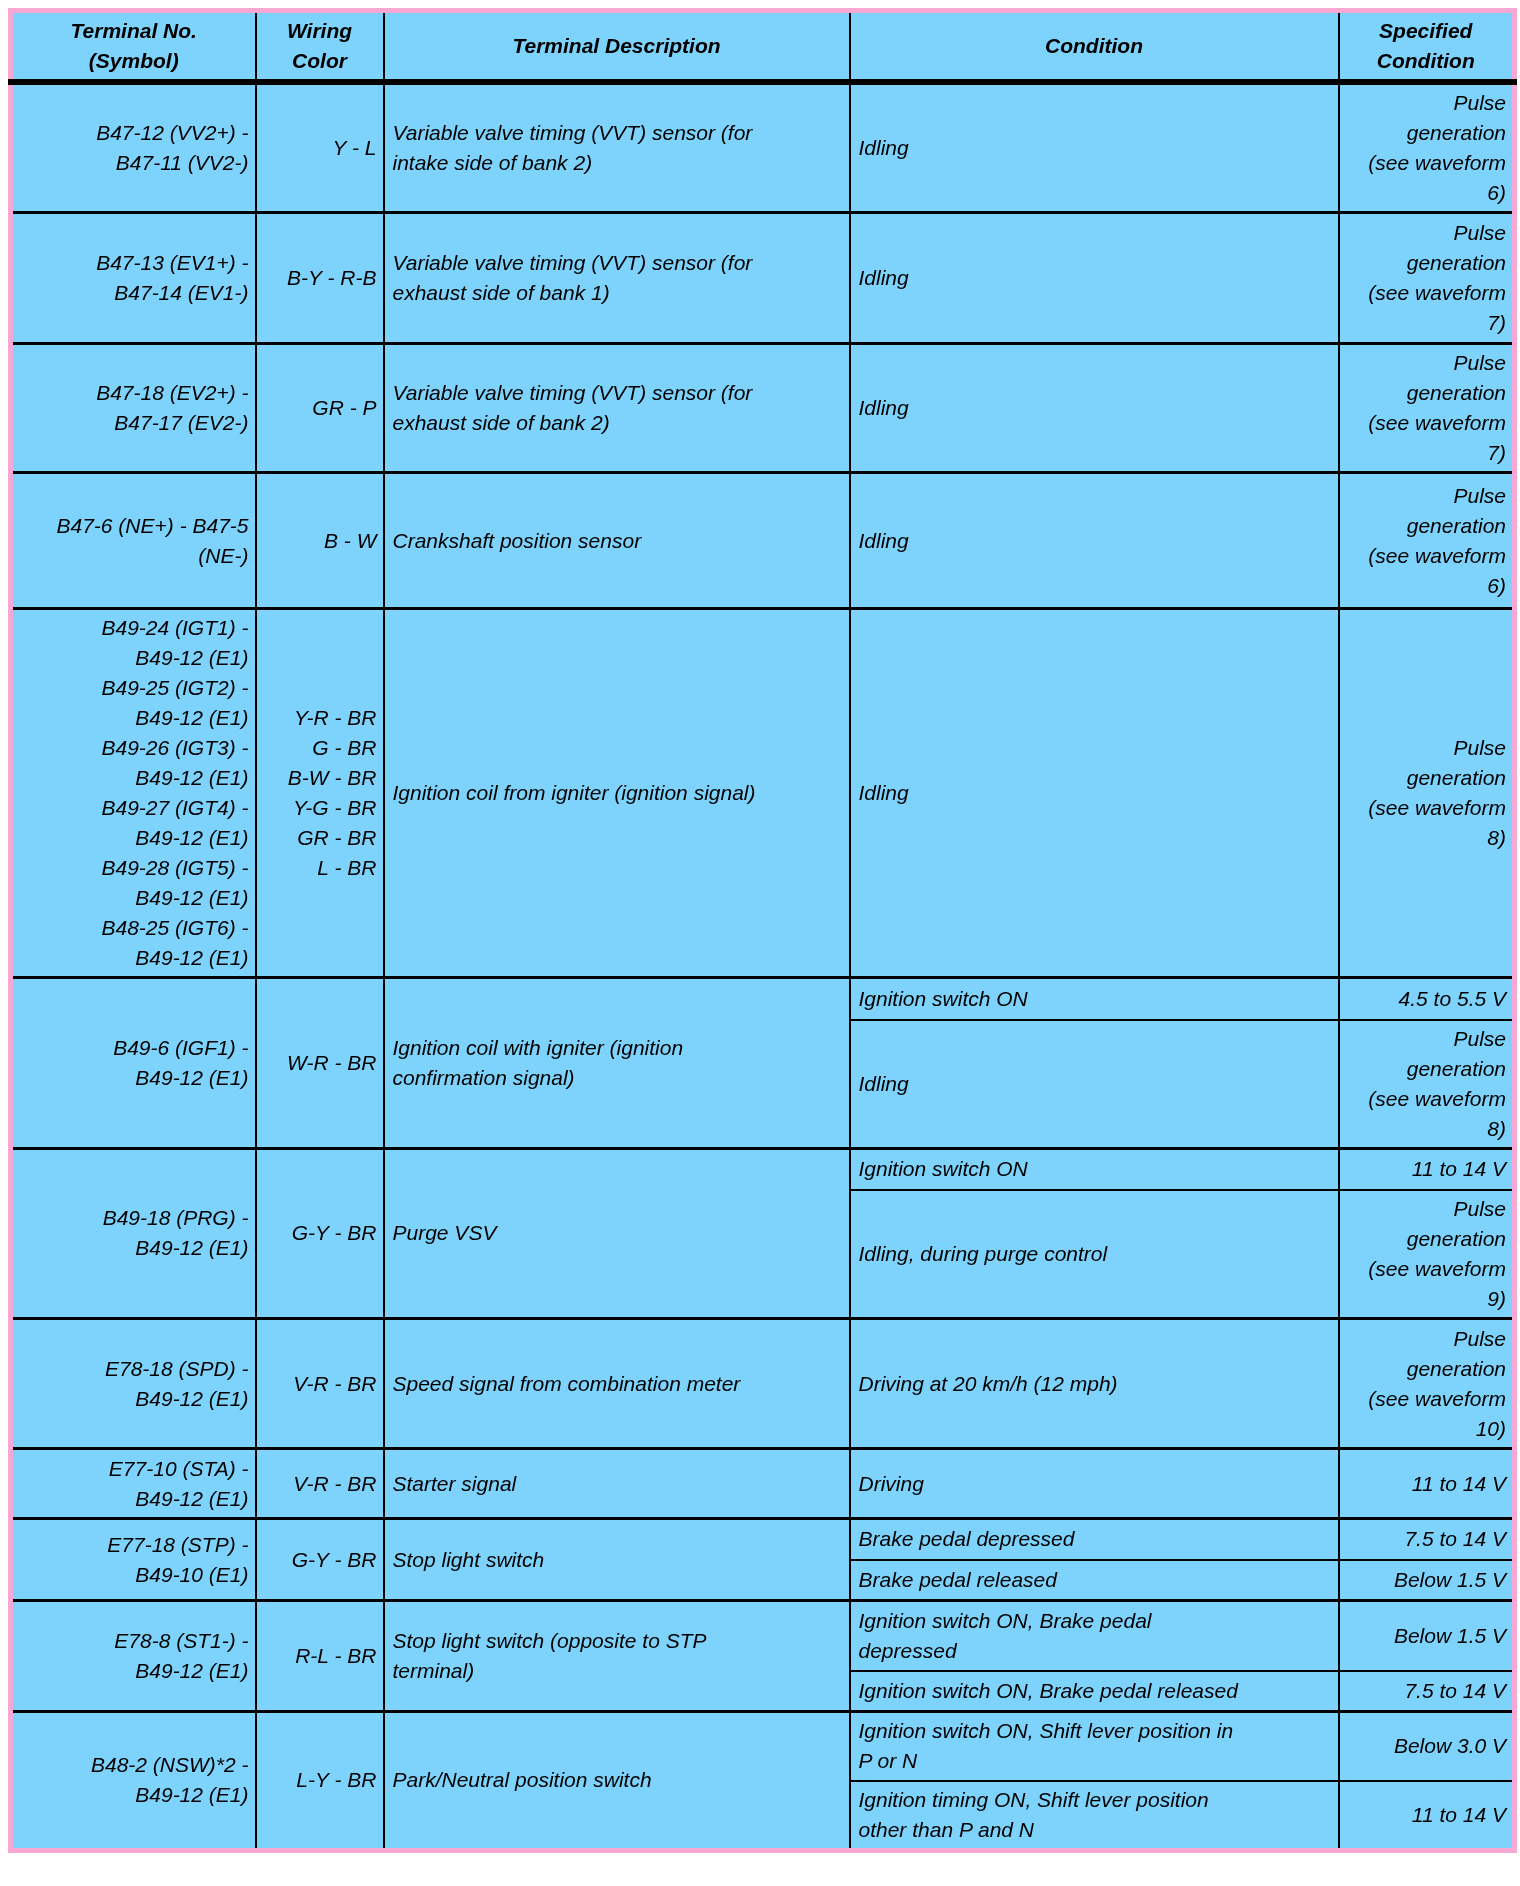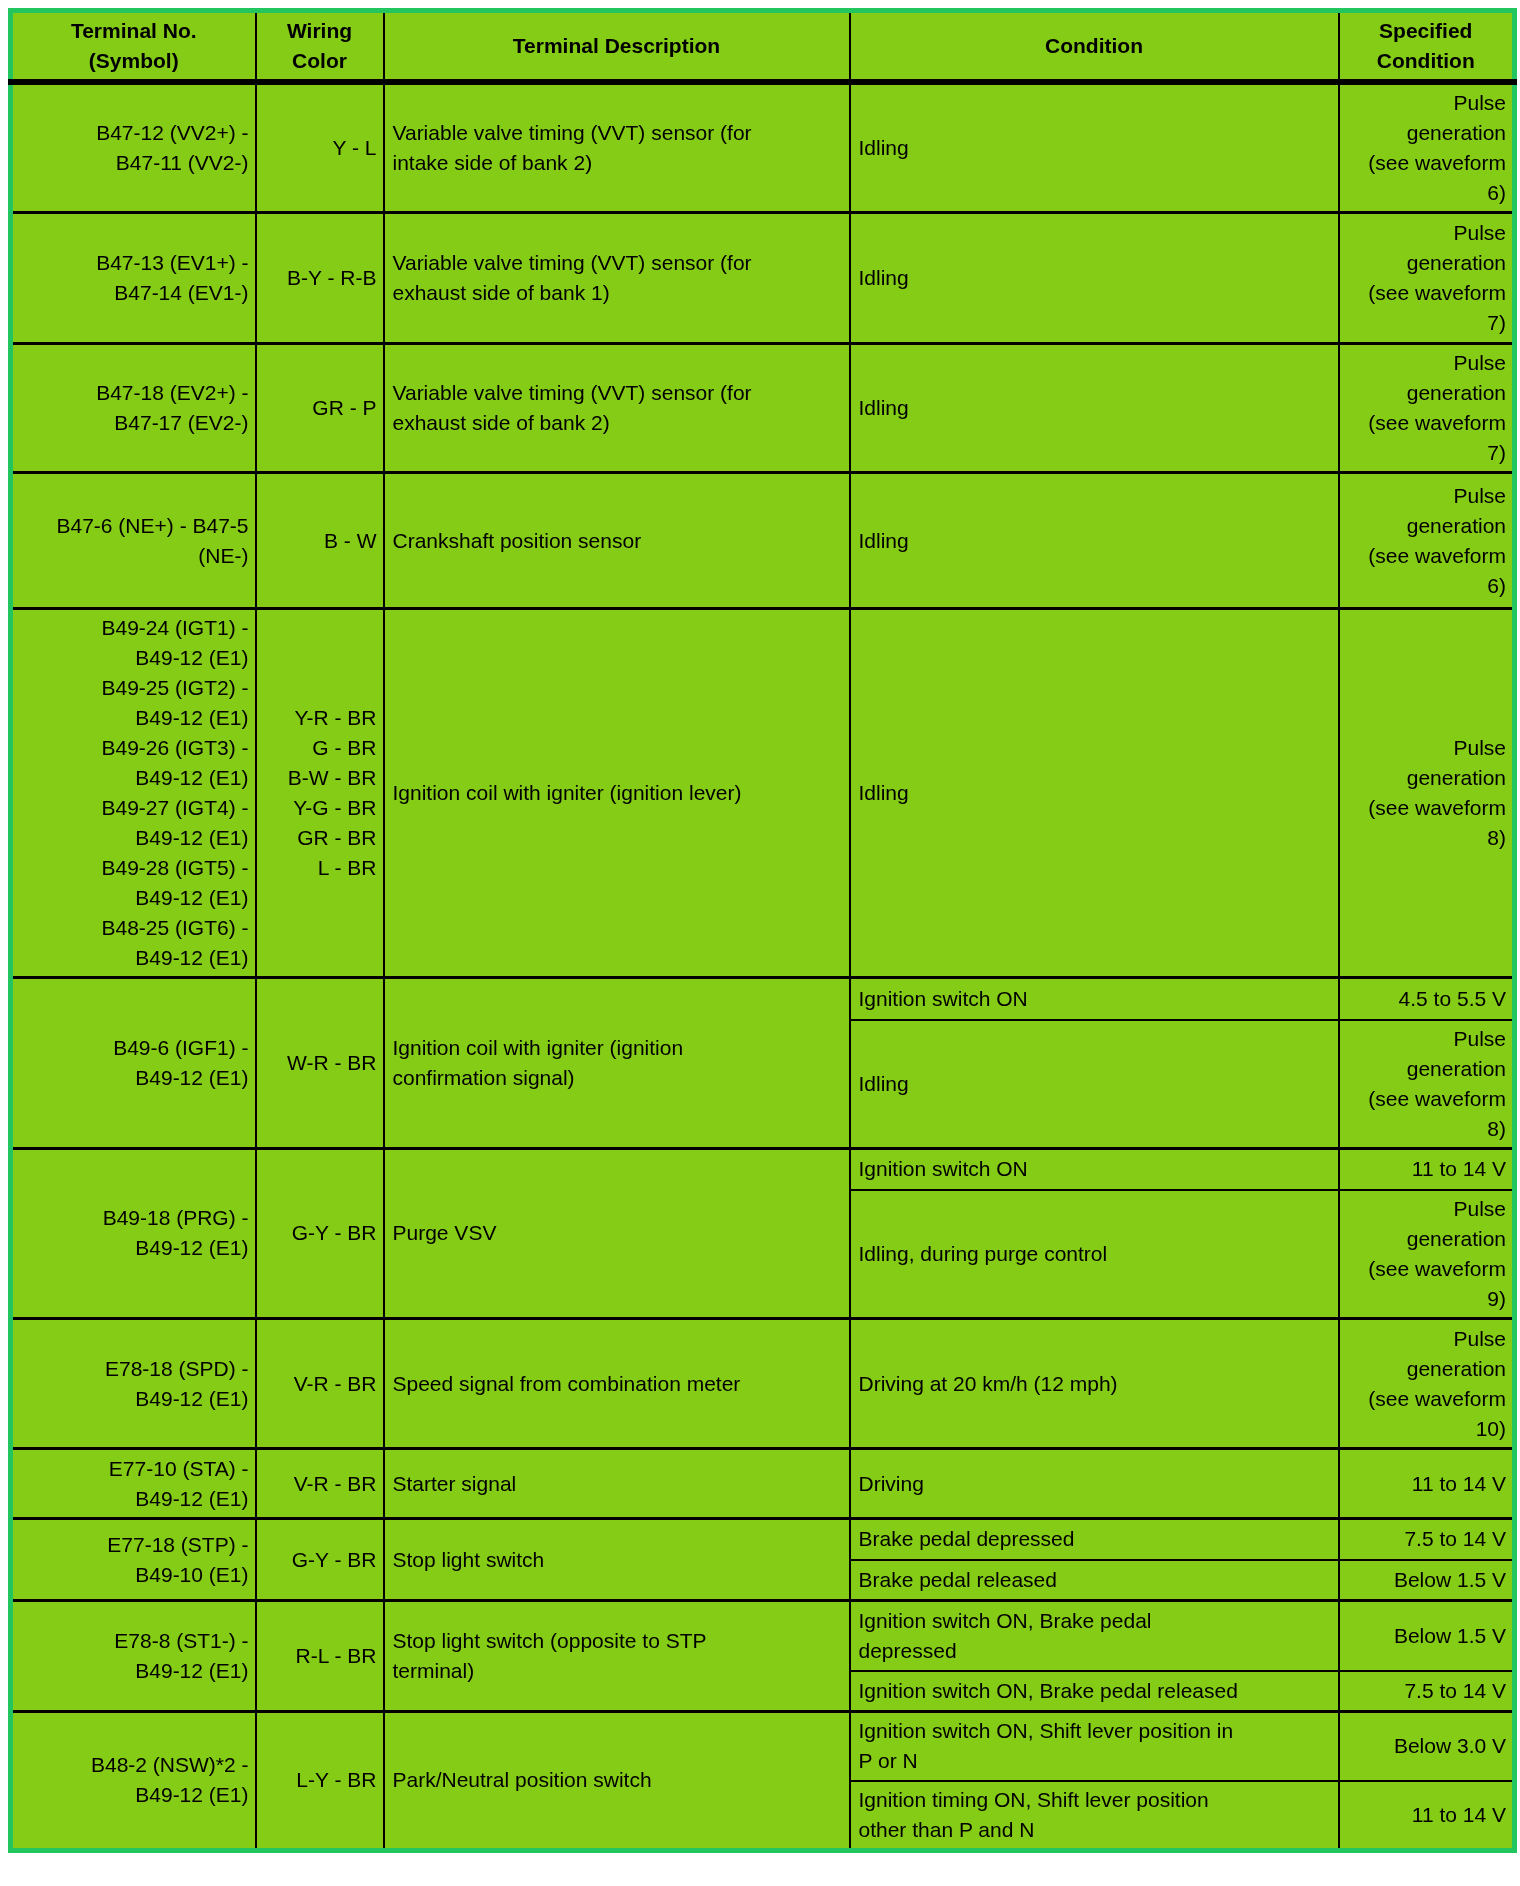--- a/index.html
+++ b/index.html
@@ -10,22 +10,23 @@
   body {
     width: 1520px;
     font-family: "Liberation Sans", sans-serif;
     color: #000;
   }
   table.spec {
     border-collapse: collapse;
     table-layout: fixed;
     width: 1504px;
     margin: 8px;
-    border: 5px solid #22c55e;
-    background: #84cc16;
+    border: 5px solid #f9a8d4;
+    background: #7dd3fc;
+    font-style: italic;
   }
   table.spec th,
   table.spec td {
     border: 2px solid #000;
     font-size: 21px;
     line-height: 30px;
     padding: 3px 6px;
     vertical-align: middle;
     white-space: pre-line;
     overflow: hidden;
@@ -128,21 +129,21 @@
 B49-28 (IGT5) -
 B49-12 (E1)
 B48-25 (IGT6) -
 B49-12 (E1)</td>
       <td class="c">Y-R - BR
 G - BR
 B-W - BR
 Y-G - BR
 GR - BR
 L - BR</td>
-      <td class="l">Ignition coil with igniter (ignition lever)</td>
+      <td class="l">Ignition coil from igniter (ignition signal)</td>
       <td class="l">Idling</td>
       <td class="c">Pulse
 generation
 (see waveform
 8)</td>
     </tr>
 
     <tr class="grp" style="height:42px">
       <td class="c" rowspan="2">B49-6 (IGF1) -
 B49-12 (E1)</td>

